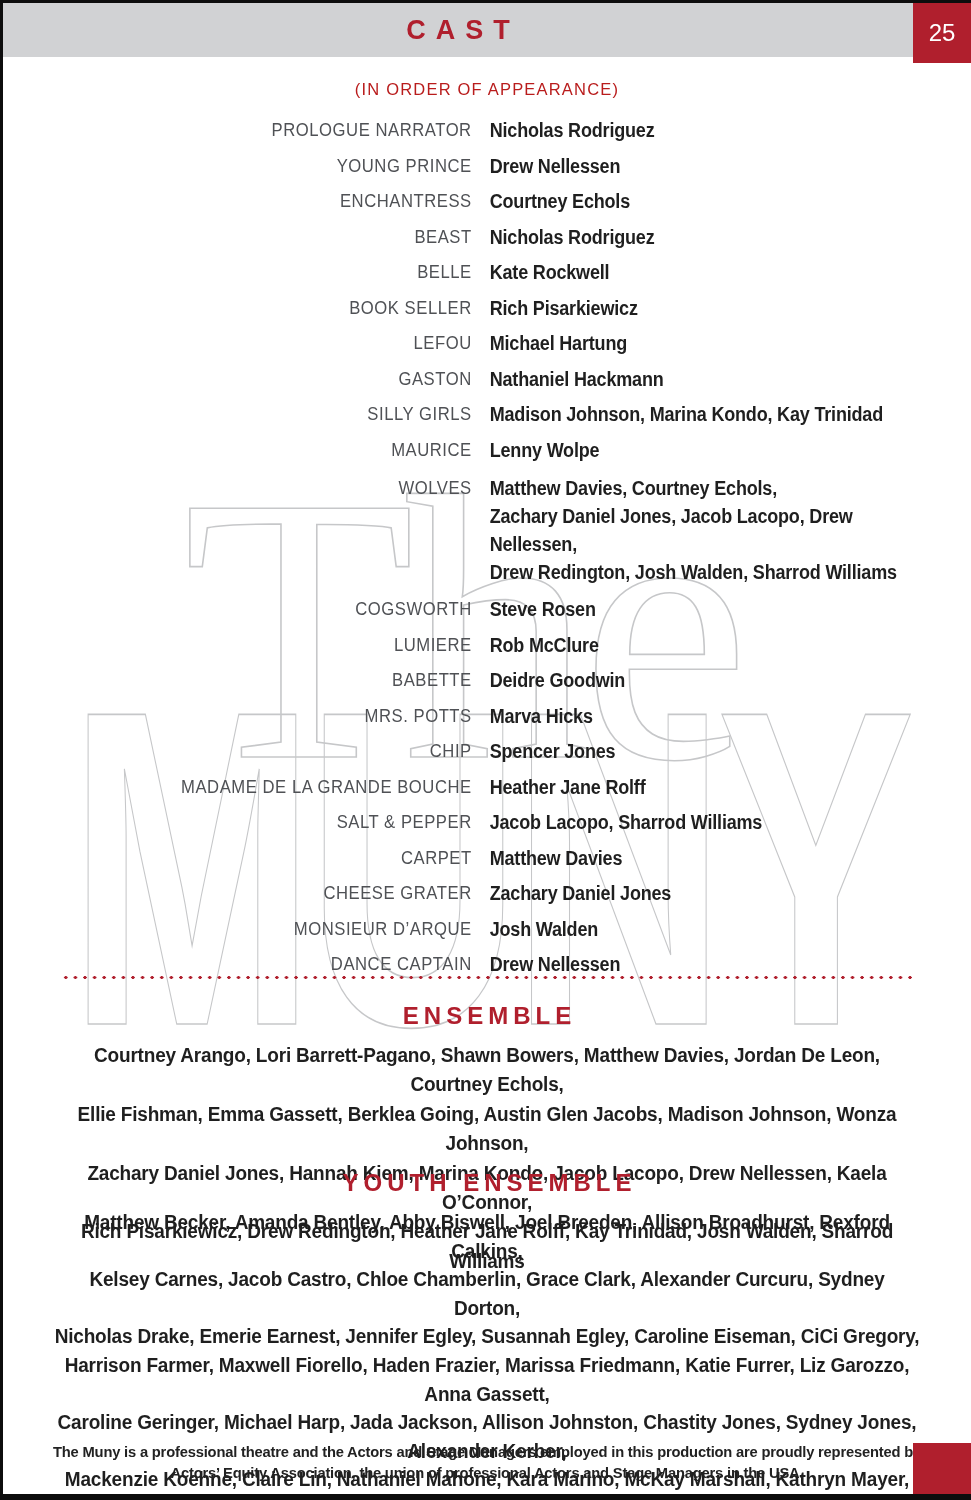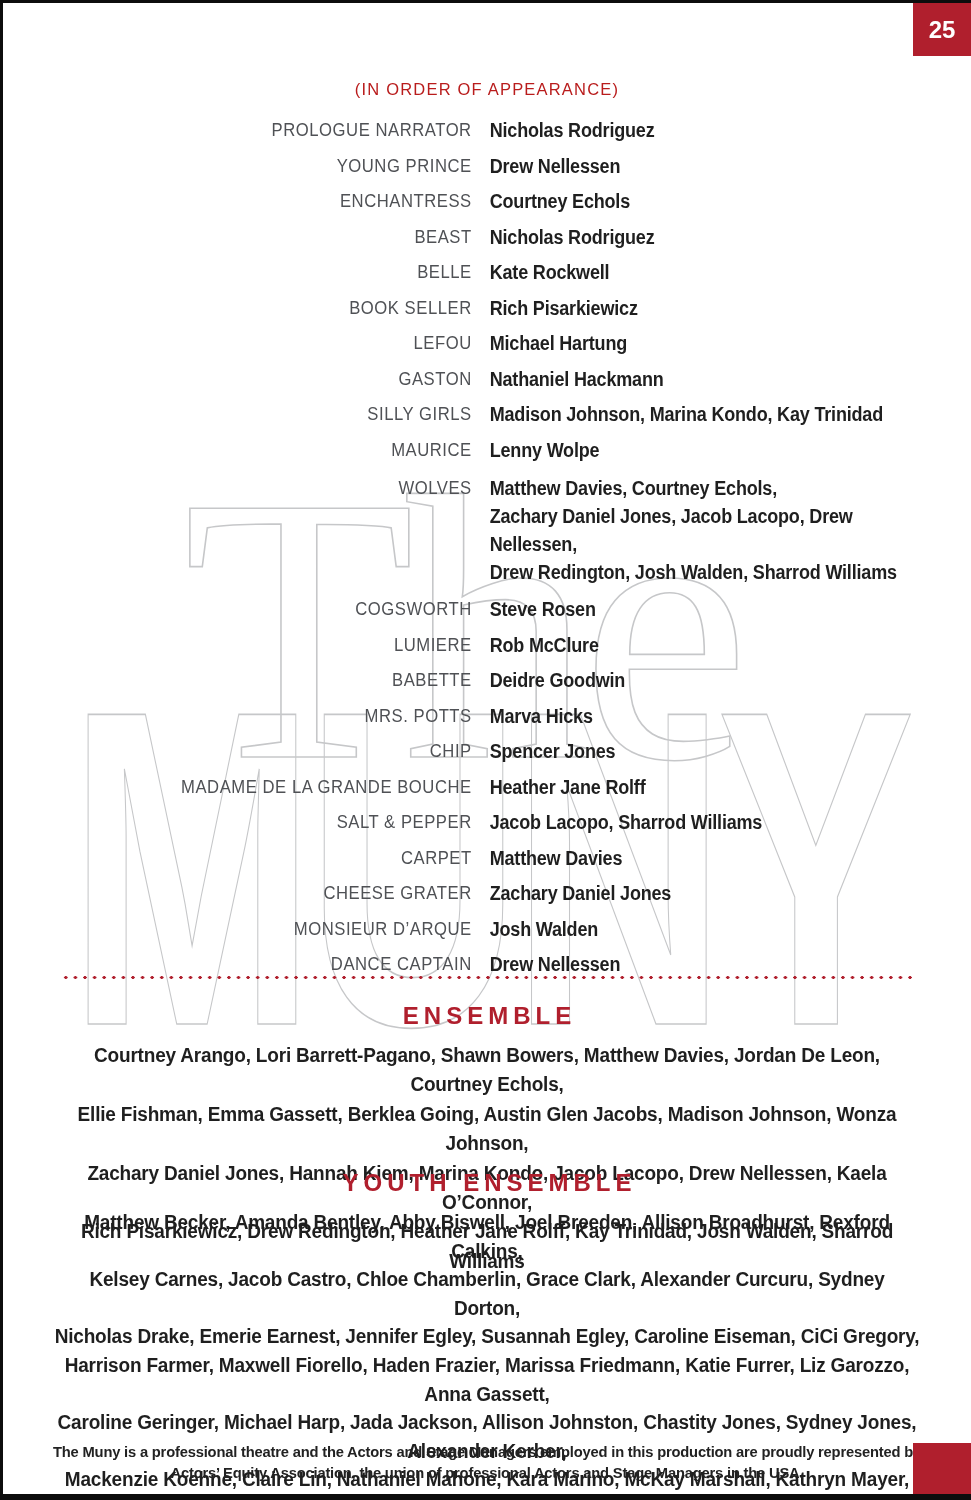--- a/index.html
+++ b/index.html
@@ -41,24 +41,24 @@
   .header-bar{
     position:absolute;top:0;left:0;right:58px;height:54px;
     background:var(--bar);
     display:flex;align-items:center;justify-content:center;
   }
   .cast-title{
     margin:0;color:var(--accent);
     font-size:27px;font-weight:bold;letter-spacing:10px;padding-left:10px;
   }
   .page-number-box{
-    position:absolute;top:0;right:0;width:58px;height:53px;
+    position:absolute;top:0;right:0;width:58px;height:60px;
     background:var(--accent);color:#ffffff;
     display:flex;align-items:center;justify-content:center;
-    font-size:24px;font-weight:bold;
+    font-size:24px;font-weight:normal;
   }
   .subtitle{
     position:absolute;top:77px;left:0;right:0;
     text-align:center;font-size:16.5px;letter-spacing:1.2px;color:#b91c1c;
   }
 
   
   .cast-list{
     position:absolute;top:116px;left:0;width:100%;
     transform:scaleX(0.9);transform-origin:50% 0;
@@ -115,20 +115,23 @@
 </head>
 <body>
 
 <div class="page">
 
   <div class="watermark">
     <div class="wm-the">The</div>
     <div class="wm-muny">MUNY</div>
   </div>
 
+  <header class="header-bar">
+    <h1 class="cast-title">CAST</h1>
+  </header>
 
   <div class="page-number-box">
     <span>25</span>
   </div>
 
   <div class="subtitle">(IN ORDER OF APPEARANCE)</div>
 
   <main class="cast-list" id="cast-list">
     <div class="cast-row">
       <div class="role">PROLOGUE NARRATOR</div>

